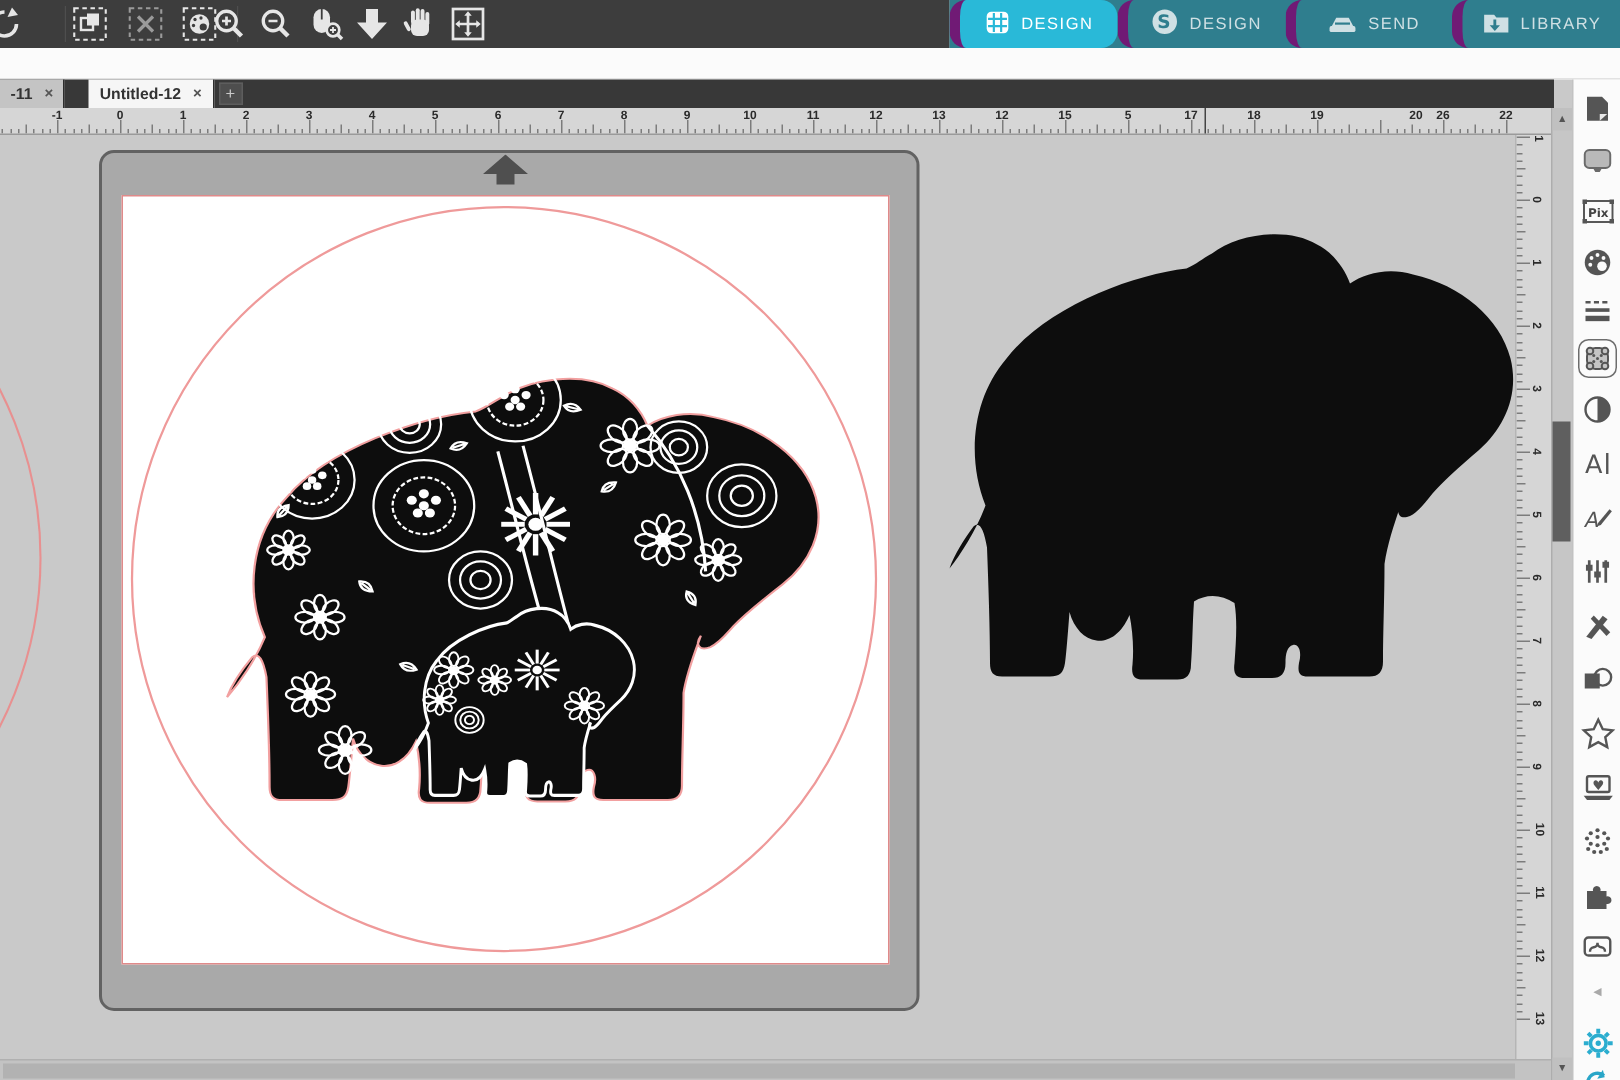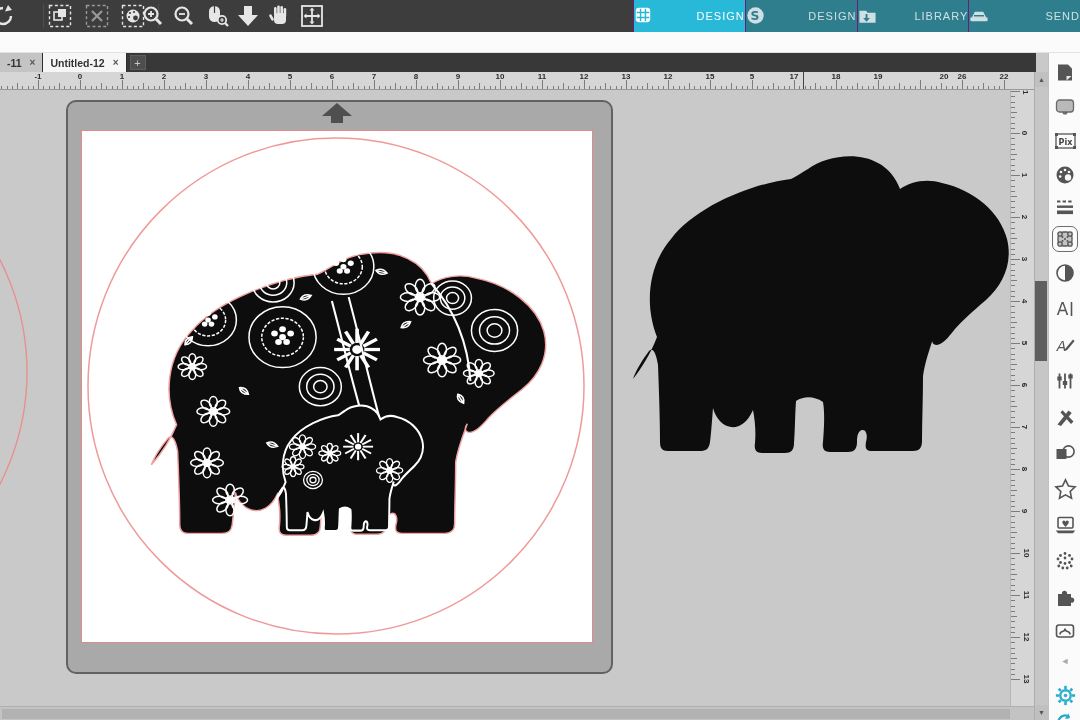--- a/index.html
+++ b/index.html
@@ -5,29 +5,29 @@
   html,body{margin:0;padding:0;background:#888;}
   *{box-sizing:border-box;}
   #app{position:relative;width:1080px;height:720px;overflow:hidden;
        font-family:"Liberation Sans","DejaVu Sans",sans-serif;background:#c9c9c9;}
   
   #toolbar{position:absolute;left:0;top:0;width:633px;height:32px;background:#3d3d3d;}
   .tbtn{position:absolute;top:3px;width:26px;height:26px;display:flex;align-items:center;justify-content:center;}
   .tsep{position:absolute;top:4px;width:1px;height:24px;background:#2b2b2b;border-right:1px solid #4e4e4e;}
   
   #navbar{position:absolute;left:633px;top:0;width:447px;height:32px;background:#2f7e8e;display:flex;}
-  .navtab{flex:1;display:flex;align-items:center;justify-content:space-between;gap:7px;
-          color:#cfe0e4;font-size:11px;letter-spacing:1px;border-left:1px solid #701a75;}
+  .navtab{flex:1;display:flex;align-items:center;justify-content:center;gap:7px;
+          color:#cfe0e4;font-size:11px;letter-spacing:1px;border-left:7px solid #701a75;border-radius:11px;}
   .navtab.active{background:#29b9d8;color:#fff;}
   
   #gapstrip{position:absolute;left:0;top:32px;width:1080px;height:21px;background:#fbfbfb;border-bottom:1px solid #e2e2e2;}
   
   #tabbar{position:absolute;left:0;top:53px;width:1036px;height:19px;background:#383838;display:flex;align-items:stretch;}
   .doctab{display:flex;align-items:center;gap:8px;padding:0 7px;font-size:10.5px;color:#333;background:#c4c4c4;border-right:1px solid #2d2d2d;font-weight:bold;}
-  .doctab.active{background:#f6f6f6;}
+  .doctab.active{background:#f6f6f6;margin-left:16px;}
   .doctab .x{color:#555;font-size:10px;cursor:default;}
   #addtab{width:16px;height:15px;margin:2px 0 0 3px;background:#4e4e4e;color:#c9c9c9;
           font-size:11px;line-height:14px;text-align:center;border:1px solid #5d5d5d;}
   
   #hruler{position:absolute;left:0;top:72px;width:1034px;height:18px;background:#d6d6d6;border-bottom:1px solid #9a9a9a;overflow:hidden;}
   #hruler .tick{position:absolute;bottom:0;width:1px;background:#7c7c7c;}
   #hruler .tlabel{position:absolute;top:0;transform:translateX(-50%);font-size:8px;font-weight:bold;color:#2b2b2b;}
   #hcursor{position:absolute;top:0;width:1px;height:18px;background:#444;}
   #vruler{position:absolute;left:1010px;top:90px;width:24px;height:616px;background:#d6d6d6;border-left:1px solid #b5b5b5;overflow:hidden;}
   #vruler .tick{position:absolute;left:0;height:1px;background:#7c7c7c;}
@@ -145,33 +145,33 @@
       <span>DESIGN</span>
     </div>
     <div class="navtab">
       <span><svg width="19" height="19" viewBox="0 0 20 20">
             <circle cx="10" cy="10" r="8.6" fill="#cfe0e4"></circle>
             <text x="10" y="14.4" text-anchor="middle" font-size="13" font-weight="bold" fill="#2f7e8e">S</text>
           </svg></span>
       <span>DESIGN</span>
     </div>
     <div class="navtab">
-      <span><svg width="19" height="19" viewBox="0 0 20 20">
-            <path d="M1.5,5 h7 l1.6,2 h8.4 v10.5 h-17 z" fill="#cfe0e4"></path>
-            <path d="M10,8.5 v4 h2.6 l-3.6,4 -3.6,-4 h2.6 v-4 z" fill="#2f7e8e"></path>
-          </svg></span>
-      <span>LIBRARY</span>
-    </div>
-    <div class="navtab">
       <span><svg width="20" height="20" viewBox="0 0 22 20">
             <path d="M3,13 l3.4,-6.5 h9.2 L19,13 z" fill="#cfe0e4"></path>
             <rect x="1.5" y="12.6" width="19" height="4.4" rx="1.4" fill="#cfe0e4"></rect>
             <rect x="5.5" y="10" width="11" height="1.6" fill="#2f7e8e"></rect>
           </svg></span>
       <span>SEND</span>
+    </div>
+    <div class="navtab">
+      <span><svg width="19" height="19" viewBox="0 0 20 20">
+            <path d="M1.5,5 h7 l1.6,2 h8.4 v10.5 h-17 z" fill="#cfe0e4"></path>
+            <path d="M10,8.5 v4 h2.6 l-3.6,4 -3.6,-4 h2.6 v-4 z" fill="#2f7e8e"></path>
+          </svg></span>
+      <span>LIBRARY</span>
     </div>
   </div>
 
   <div id="gapstrip"></div>
 
   <div id="tabbar">
     <div class="doctab">
       <span>-11</span>
       <span class="x">×</span>
     </div>

